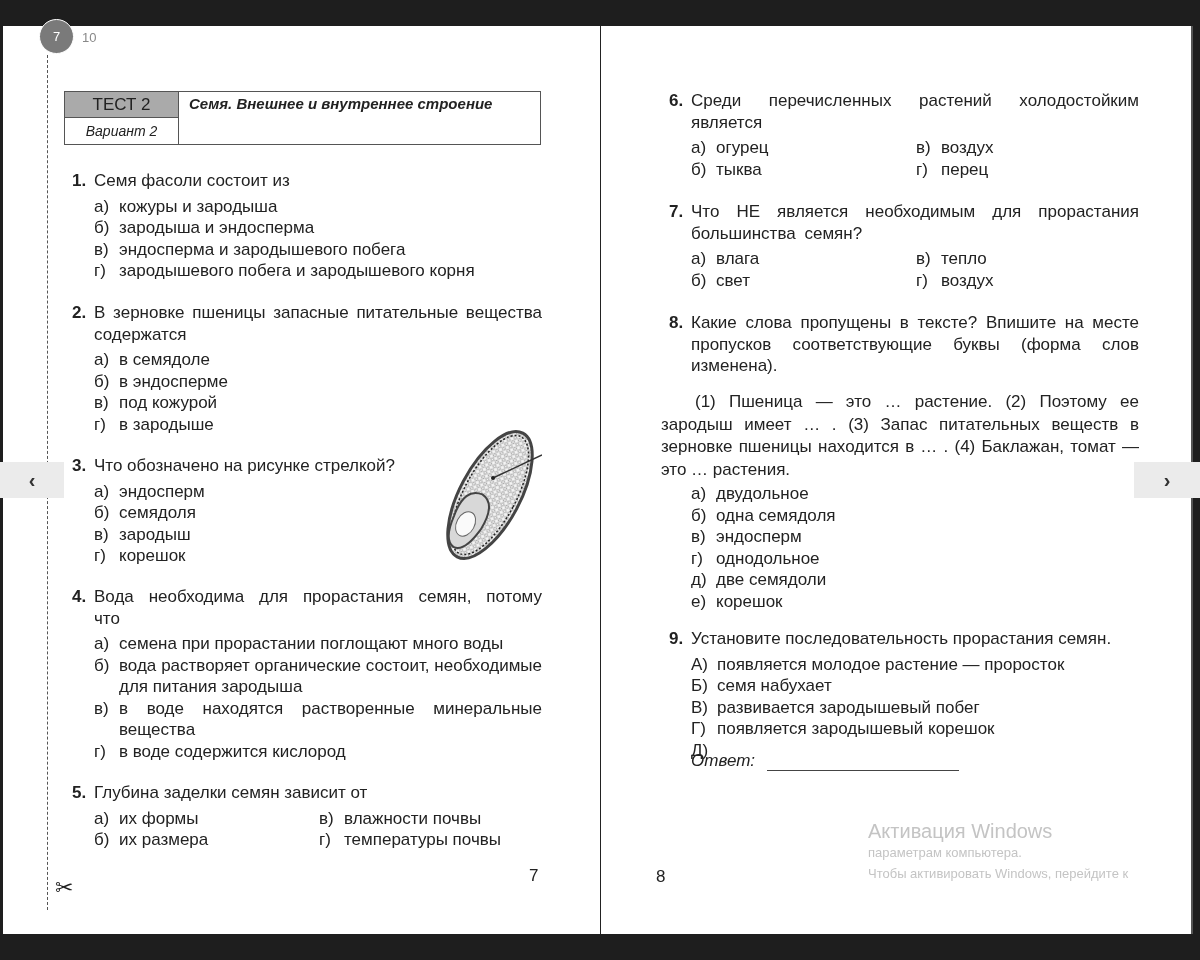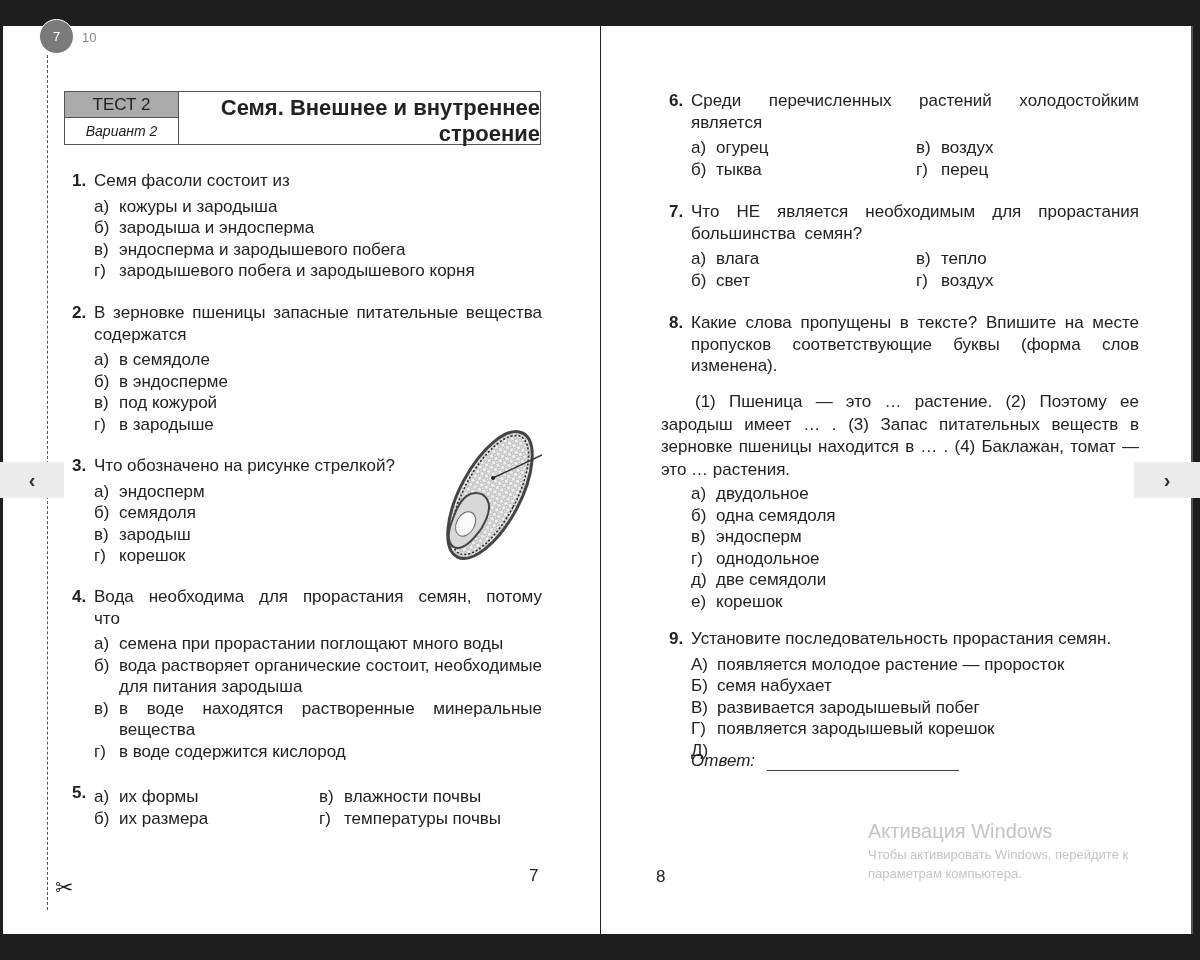--- a/index.html
+++ b/index.html
@@ -17,26 +17,26 @@
   .page-total { position: absolute; left: 82px; top: 30px; font-size: 13px; color: #888; }
 
   .cut-line { position: absolute; left: 47px; top: 55px; width: 0; height: 855px; border-left: 1.5px dashed #555; }
   .scissors { position: absolute; left: 55px; top: 875px; font-size: 22px; color: #222; }
 
   .nav-btn { position: absolute; top: 462px; height: 36px; background: #ebebeb; color: #333;
     font-size: 20px; font-weight: bold; display: flex; align-items: center; justify-content: center; cursor: pointer; }
   .nav-prev { left: 0; width: 64px; }
   .nav-next { left: 1134px; width: 66px; }
 
-  .test-header { position: absolute; left: 64px; top: 91px; width: 477px; height: 54px; border: 1px solid #555; display: flex; text-align: right; }
+  .test-header { position: absolute; left: 64px; top: 91px; width: 477px; height: 54px; border: 1px solid #555; display: flex; }
   .th-left { width: 114px; border-right: 1px solid #555; display: flex; flex-direction: column; }
   .th-test { height: 26px; background: #aaa; border-bottom: 1px solid #555; font-size: 17px; color: #222;
     display: flex; align-items: center; justify-content: center; }
   .th-variant { flex: 1; font-size: 14px; font-style: italic; display: flex; align-items: center; justify-content: center; }
-  .th-title { flex: 1; font-size: 22px; font-weight: bold; padding: 3px 0 0 10px; }
+  .th-title { flex: 1; font-size: 15px; font-weight: bold; padding: 3px 0 0 10px; font-style: italic; }
 
   .q { position: absolute; font-size: 17px; line-height: 21.5px; color: #222; }
   .q .stem { position: relative; padding-left: 22px; text-align: justify; }
   .q .num { position: absolute; left: 0; font-weight: bold; }
   .q .opts { padding-left: 22px; margin-top: 4px; }
   .q .opt { position: relative; padding-left: 25px; text-align: justify; }
   .q .opt .lt { position: absolute; left: 0; }
   .q .grid2 { display: grid; grid-template-columns: 225px 1fr; padding-left: 22px; margin-top: 4px; }
   .q .grid2 .opt { }
 
@@ -148,20 +148,21 @@
       <div class="opt"><span class="lt">а)</span><span>семена при прорастании поглощают много воды</span></div>
       <div class="opt"><span class="lt">б)</span><span>вода растворяет органические состоит, необходимые для питания зародыша</span></div>
       <div class="opt"><span class="lt">в)</span><span>в воде находятся растворенные минеральные вещества</span></div>
       <div class="opt"><span class="lt">г)</span><span>в воде содержится кислород</span></div>
     </div>
   </div>
 
   <div class="q" style="left:72px; top:782px; width:470px;">
     <div class="stem">
       <span class="num">5.</span>
+      <span>Глубина заделки семян зависит от</span>
     </div>
     <div class="grid2">
       <div class="opt"><span class="lt">а)</span><span>их формы</span></div>
       <div class="opt"><span class="lt">в)</span><span>влажности почвы</span></div>
       <div class="opt"><span class="lt">б)</span><span>их размера</span></div>
       <div class="opt"><span class="lt">г)</span><span>температуры почвы</span></div>
     </div>
   </div>
 
   <div class="page-num" style="left:529px; top:866px;">7</div>
@@ -225,16 +226,16 @@
     <div class="answer-line">
       <span class="answer-label">Ответ:</span>
       <span class="answer-blank"></span>
     </div>
   </div>
 
   <div class="page-num" style="left:656px; top:867px;">8</div>
 
   <div class="win-activation">
     <div class="win-title">Активация Windows</div>
+    <div class="win-sub" style="margin-top:0">параметрам компьютера.</div>
     <div class="win-sub">Чтобы активировать Windows, перейдите к</div>
-    <div class="win-sub" style="margin-top:0">параметрам компьютера.</div>
   </div>
 </div>
 
 </body></html>

